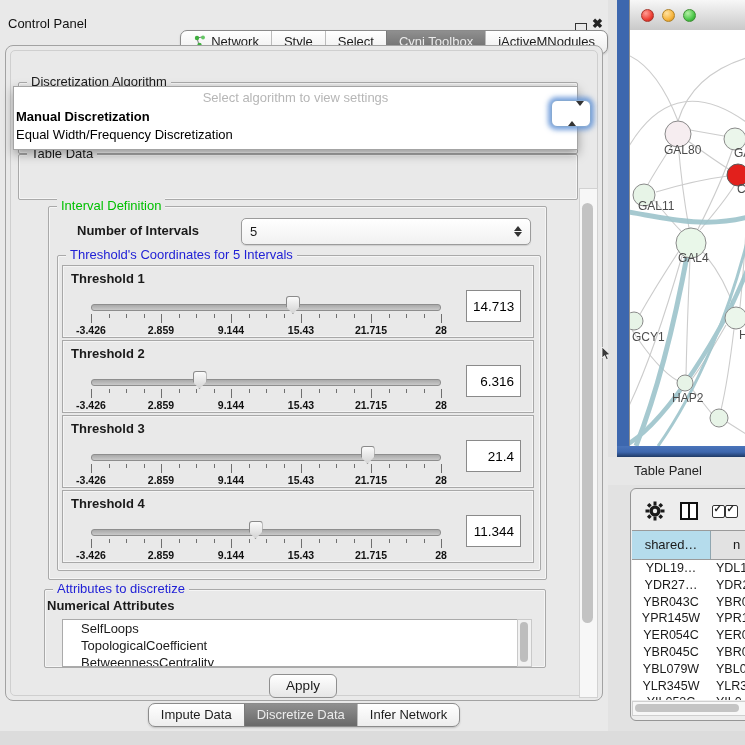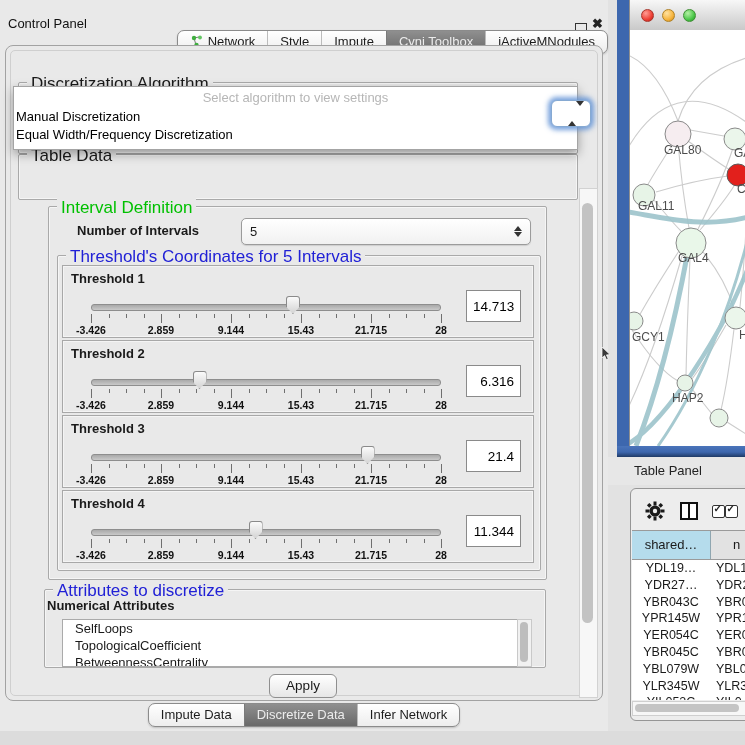--- a/index.html
+++ b/index.html
@@ -21,35 +21,35 @@
            display:flex;align-items:center;gap:5px;white-space:nowrap}
   .seg .it:first-child{border-left:none}
   .seg .it.active{background:linear-gradient(#8f8f8f,#696969);color:#ececec;border-left-color:#7a7a7a}
   #top-tabs{left:0;top:30px;width:608px;display:flex;justify-content:flex-end}
   #bottom-tabs{left:0;top:703px;width:608px;display:flex;justify-content:center}
 
   #main-panel{left:5px;top:45px;width:596px;height:654px;border:1px solid #a2a2a2;border-radius:8px;background:#e9e9e9}
   #inner-panel{left:10px;top:50px;width:586px;height:644px;border:1px solid #cfcfcf;border-radius:5px}
 
   .group{border:1px solid #a9a9a9;border-radius:2px;box-shadow:inset 0 0 0 1px rgba(255,255,255,.55)}
-  .group-title{position:absolute;top:-9px;left:8px;background:#e9e9e9;padding:0 4px;font-size:17px}
+  .group-title{position:absolute;top:-9px;left:8px;background:#e9e9e9;padding:0 4px;font-size:13px}
   .gt-dark{color:#1a1a1a}.gt-green{color:#00c000}.gt-blue{color:#2121d6}
 
   .combo{background:linear-gradient(#ffffff,#f1f1f1);border:1px solid #9b9b9b;border-radius:5px;
          display:flex;align-items:center;padding:0 8px;box-shadow:0 1px 1px rgba(0,0,0,.12)}
   .combo .stepper{margin-left:auto;display:flex;flex-direction:column;gap:1px;align-items:center}
   .arrow-up{width:0;height:0;border-left:4px solid transparent;border-right:4px solid transparent;border-bottom:5px solid #333}
   .arrow-dn{width:0;height:0;border-left:4px solid transparent;border-right:4px solid transparent;border-top:5px solid #333}
 
   
   #algo-popup{left:13px;top:86px;width:563px;height:62px;background:#fff;border:1px solid #a4a4a4;
               box-shadow:0 4px 10px rgba(0,0,0,.35);z-index:20}
   #algo-hint{display:block;text-align:center;color:#b6b6b6;font-size:13px;padding-top:3px;height:18px}
   .algo-opt{display:block;padding:0 2px;height:18px;line-height:18px;color:#000}
-  .algo-opt.bold{font-weight:normal}
+  .algo-opt.bold{font-weight:bold}
   #algo-combo-stub{left:551px;top:100px;width:40px;height:27px;background:#fff;border:1px solid #86a9d2;
                    border-radius:6px;z-index:30;box-shadow:0 0 5px 2.5px rgba(96,146,214,.85);
                    display:flex;align-items:center;justify-content:flex-end;padding-right:6px;box-sizing:border-box}
 
   
   .th-row{position:absolute;left:62px;width:470px;height:71px;border:1px solid #a8a8a8;background:#e9e9e9;
           box-shadow:inset 0 0 0 1px rgba(255,255,255,.5)}
   .th-label{position:absolute;left:8px;top:5px;font-weight:bold;font-size:13px}
   .slider{position:absolute;left:28px;top:28px;width:350px;height:40px}
   .track{position:absolute;left:0;right:0;top:10px;height:5px;border-radius:3px;
@@ -59,21 +59,21 @@
          border-radius:3px 3px 0 0;clip-path:polygon(0 0,100% 0,100% 58%,50% 100%,0 58%)}
   .ticks{position:absolute;left:0;right:0;top:20px;height:9px}
   .tick{position:absolute;top:0;width:1px;background:#6f6f6f}
   .ticklabels{position:absolute;left:0;right:0;top:30px;height:12px}
   .ticklabel{position:absolute;transform:translateX(-50%);font-size:10.5px;font-weight:bold;color:#111;white-space:nowrap}
   .th-value{position:absolute;left:403px;top:24px;width:55px;height:32px;border:1px solid #8a8a8a;background:#fff;
             font-family:"Liberation Sans",sans-serif;font-size:13.5px;text-align:right;padding:0 6px;box-sizing:border-box}
 
   
   #attr-list{left:62px;top:619px;width:454px;height:46px;background:#fff;border:1px solid #aaa;overflow:hidden}
-  .attr-item{height:17px;line-height:17px;padding-left:12px;font-size:13px}
+  .attr-item{height:17px;line-height:17px;padding-left:18px;font-size:13px}
   #attr-scroll{left:517px;top:619px;width:13px;height:46px;background:#f1f1f1;border:1px solid #c9c9c9}
   #attr-thumb{left:2px;top:2px;width:8px;height:40px;background:#bdbdbd;border-radius:5px}
 
   #apply-btn{left:269px;top:674px;width:66px;height:22px;border:1px solid #8f8f8f;border-radius:6px;
              background:linear-gradient(#ffffff,#e6e6e6);text-align:center;line-height:21px;font-size:13.5px}
 
   #main-scrollbar{left:579px;top:188px;width:17px;height:508px;background:#f7f7f7;border:1px solid #d2d2d2}
   #main-scroll-thumb{left:2px;top:14px;width:11px;height:420px;background:#c3c3c3;border-radius:7px}
 
   
@@ -131,21 +131,21 @@
           <circle cx="4" cy="3" r="2.2" fill="#3fae3f"></circle>
             <circle cx="10" cy="2.5" r="1.9" fill="#63c663"></circle>
           <circle cx="6.5" cy="10" r="2.2" fill="#3fae3f"></circle>
         </svg>
         <span>Network</span>
       </div>
       <div class="it">
           <span>Style</span>
         </div>
       <div class="it">
-          <span>Impute</span>
+          <span>Select</span>
         </div>
       <div class="it active">
           <span>Cyni Toolbox</span>
         </div>
       <div class="it">
           <span>jActiveMNodules</span>
         </div>
     </div>
   </div>
 

